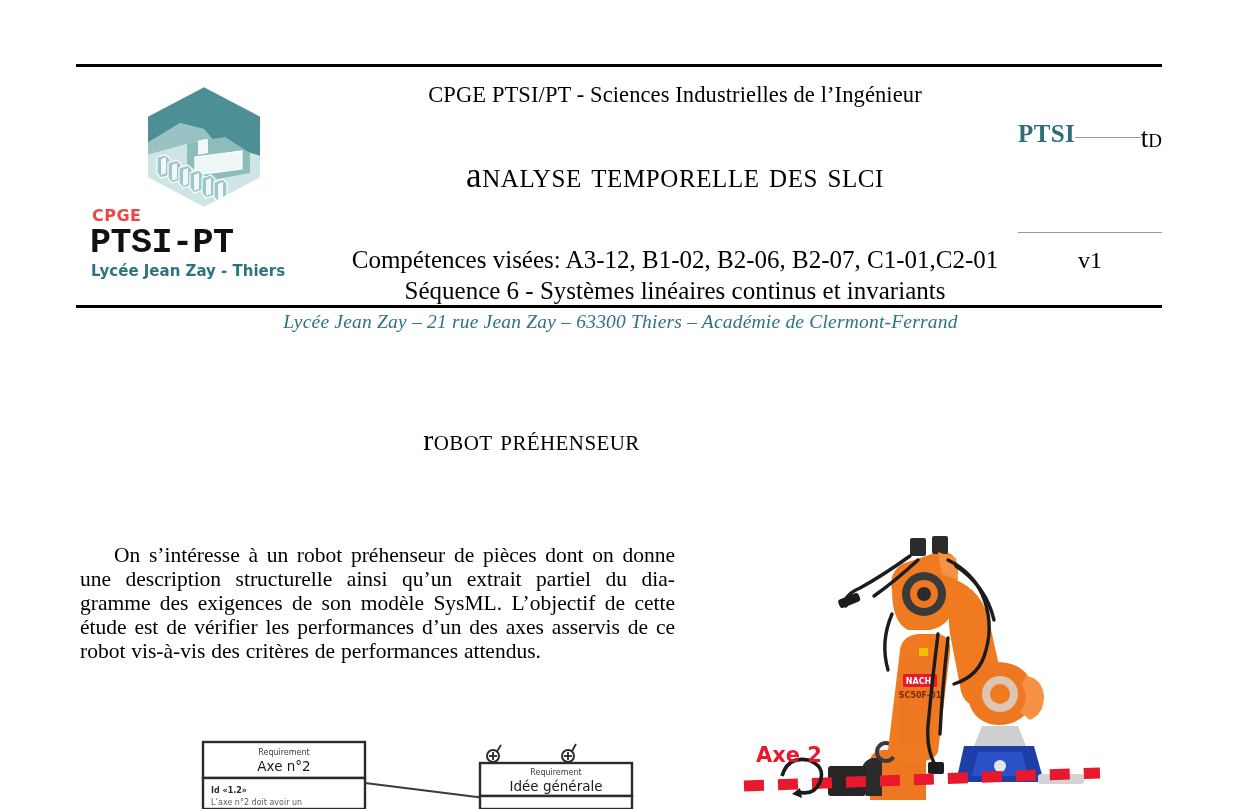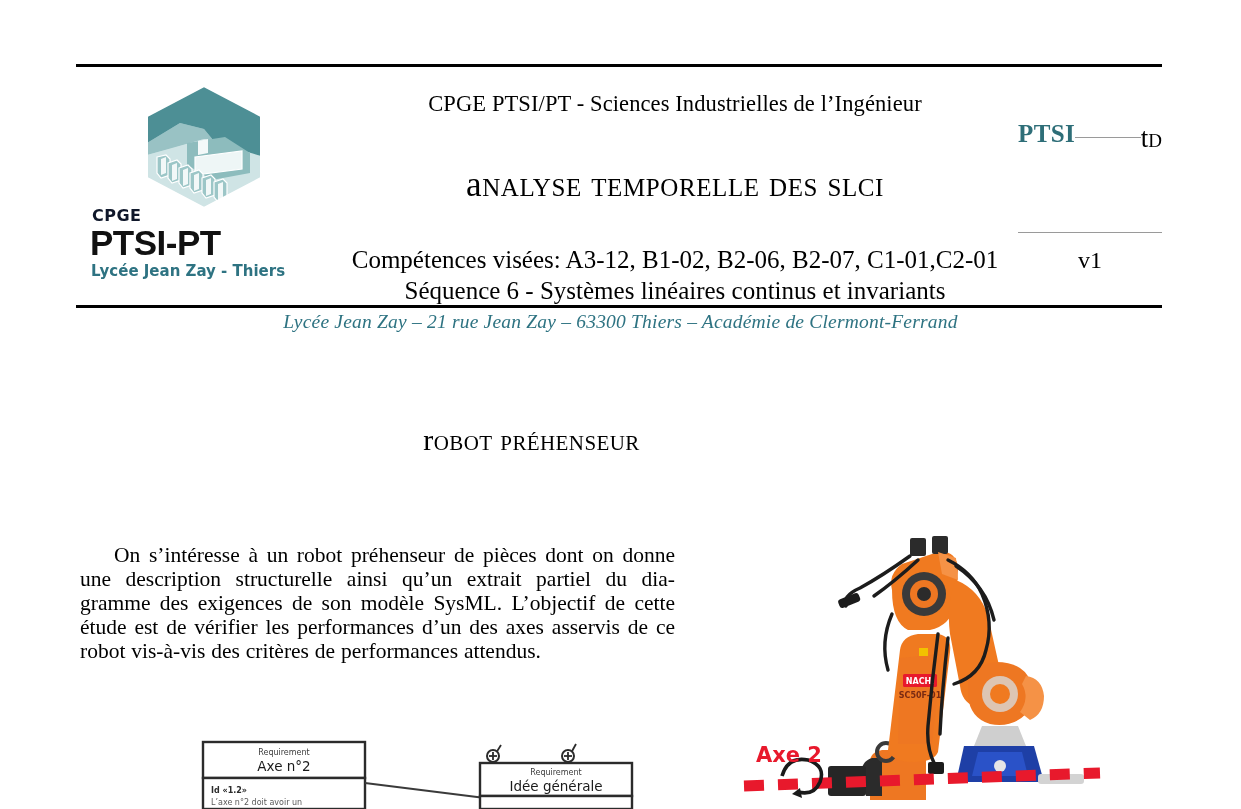--- a/index.html
+++ b/index.html
@@ -70,21 +70,21 @@
     font-family: "DejaVu Sans", "Liberation Sans", sans-serif;
     font-size: 16px;
     font-weight: 700;
     letter-spacing: 0.5px;
     align-self: flex-start;
     margin-left: 16px;
     margin-top: -4px;
     line-height: 1.15;
   }
   .logo-ptsi {
-    font-family: Liberation Sans, sans-serif;
+    font-family: Liberation Mono, monospace;
     font-size: 35px;
     font-weight: 700;
     letter-spacing: -0.5px;
     color: #111111;
     align-self: flex-start;
     margin-left: 14px;
     line-height: 1.05;
   }
   .logo-lycee {
     font-family: "DejaVu Sans", "Liberation Sans", sans-serif;
@@ -106,21 +106,21 @@
   }
   .center-top {
     height: 122px;
     display: flex;
     flex-direction: column;
     align-items: center;
     justify-content: flex-start;
   }
   .subject-line {
     font-size: 22.5px;
-    margin-top: 24px;
+    margin-top: 15px;
     white-space: nowrap;
     letter-spacing: 0.1px;
   }
   .doc-title {
     font-size: 35px;
     margin-top: 48px;
     letter-spacing: 0.6px;
     font-variant: small-caps;
     text-transform: lowercase;
     white-space: nowrap;
@@ -293,21 +293,21 @@
             <polygon points="21,76 26,74 26,90 21,92"></polygon>
             <polygon points="32,82 37,80 37,96 32,98"></polygon>
             <polygon points="43,87 48,85 48,101 43,103"></polygon>
             <polygon points="54,92 59,90 59,106 54,108"></polygon>
             <polygon points="66,97 71,95 71,111 66,113"></polygon>
             <polygon points="78,101 83,99 83,115 78,117"></polygon>
           </g>
         </g>
         <polygon points="64,3 121,33 121,95 64,125 7,95 7,33" fill="none" stroke="#ffffff" stroke-width="2"></polygon>
       </svg>
-      <div class="logo-cpge" style="color:#0f172a">CPGE</div>
+      <div class="logo-cpge" style="color:#ef4444">CPGE</div>
       <div class="logo-ptsi">PTSI-PT</div>
       <div class="logo-lycee" style="color:#2e7382">Lycée Jean Zay - Thiers</div>
     </div>
 
     <div class="center-cell">
       <div class="center-top">
         <div class="subject-line">CPGE PTSI/PT - Sciences Industrielles de l’Ingénieur</div>
         <div class="doc-title">Analyse temporelle des SLCI</div>
       </div>
       <div class="center-sep"></div>

